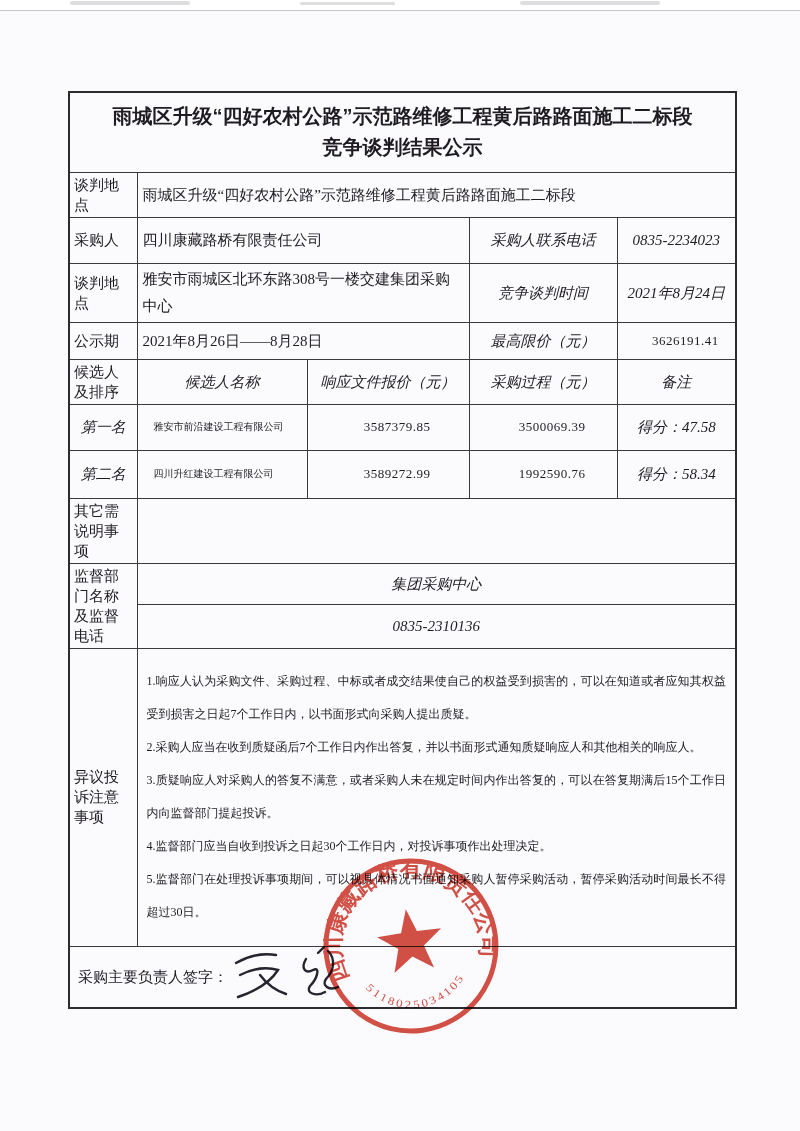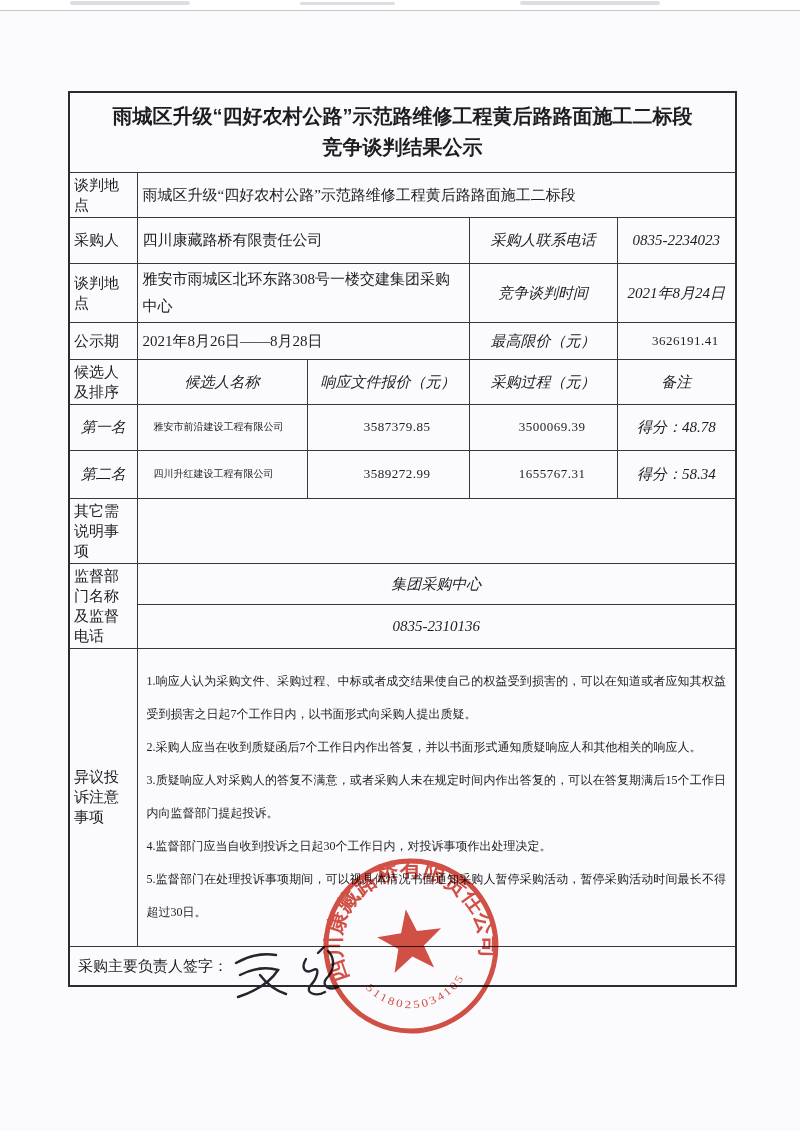--- a/index.html
+++ b/index.html
@@ -163,28 +163,28 @@
       <td class="c">响应文件报价（元）</td>
       <td class="c">采购过程（元）</td>
       <td class="c">备注</td>
     </tr>
 
     <tr style="height:46px">
       <td class="c">第一名</td>
       <td class="cand-name">雅安市前沿建设工程有限公司</td>
       <td class="num">3587379.85</td>
       <td class="num">3500069.39</td>
-      <td class="c">得分：48.78</td>
+      <td class="c">得分：47.58</td>
     </tr>
 
     <tr style="height:48px">
       <td class="c">第二名</td>
       <td class="cand-name">四川升红建设工程有限公司</td>
       <td class="num">3589272.99</td>
-      <td class="num">1655767.31</td>
+      <td class="num">1992590.76</td>
       <td class="c">得分：58.34</td>
     </tr>
 
     <tr style="height:39px">
       <td class="label">其它需说明事项</td>
       <td colspan="4"></td>
     </tr>
 
     <tr style="height:41px">
       <td class="label" rowspan="2">监督部门名称及监督电话</td>
@@ -198,21 +198,21 @@
       <td class="label">异议投诉注意事项</td>
       <td colspan="4" class="objection-cell">
         <p>1.响应人认为采购文件、采购过程、中标或者成交结果使自己的权益受到损害的，可以在知道或者应知其权益受到损害之日起7个工作日内，以书面形式向采购人提出质疑。</p>
         <p>2.采购人应当在收到质疑函后7个工作日内作出答复，并以书面形式通知质疑响应人和其他相关的响应人。</p>
         <p>3.质疑响应人对采购人的答复不满意，或者采购人未在规定时间内作出答复的，可以在答复期满后15个工作日内向监督部门提起投诉。</p>
         <p>4.监督部门应当自收到投诉之日起30个工作日内，对投诉事项作出处理决定。</p>
         <p>5.监督部门在处理投诉事项期间，可以视具体情况书面通知采购人暂停采购活动，暂停采购活动时间最长不得超过30日。</p>
       </td>
     </tr>
 
-    <tr style="height:40px">
+    <tr style="height:62px">
       <td colspan="5" class="sign-cell">
         <span>采购主要负责人签字：</span>
         <svg class="handwriting" viewBox="0 0 130 68">
           <path d="M8,26 C22,18 36,16 48,18"></path>
           <path d="M12,38 C26,31 40,30 50,33 C43,44 28,54 10,60"></path>
           <path d="M32,38 C38,46 46,53 58,57"></path>
           <path d="M78,22 C72,32 78,37 85,33 C93,29 89,42 82,49 C77,56 88,60 97,55"></path>
           <path d="M100,14 C108,22 106,34 98,42 C93,49 102,54 110,50"></path>
           <path d="M90,16 l6,-6"></path>
         </svg>

